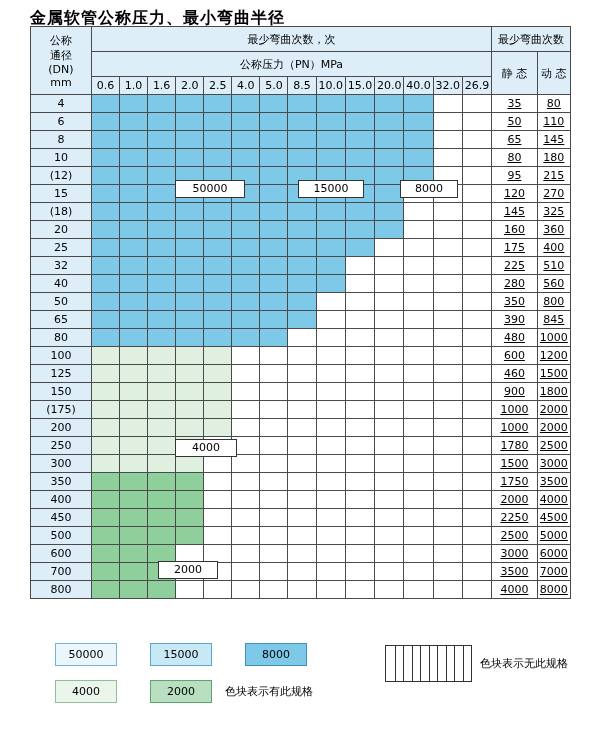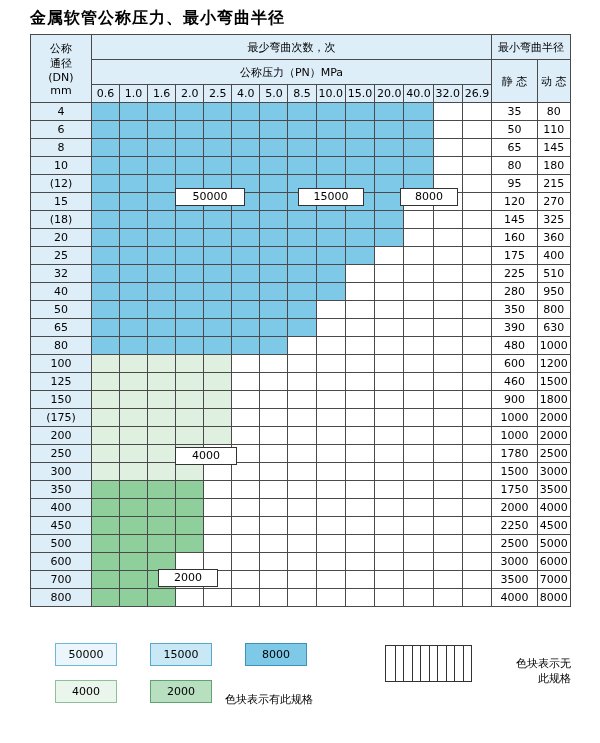--- a/index.html
+++ b/index.html
@@ -11,35 +11,35 @@
     position:relative;
     overflow:hidden;
   }
   #title{
     position:absolute;left:30px;top:8px;
     font-size:16px;font-weight:bold;
     font-family:"DejaVu Serif","Liberation Serif",serif;
     letter-spacing:1px;
   }
   #tablewrap{
-    position:absolute;left:30px;top:34px;
+    position:absolute;left:30px;top:26px;
     width:541px;
   }
   table{border-collapse:collapse;}
   td,th{
     border:1px solid #4a4a4a;
     padding:0;margin:0;
     text-align:center;
     vertical-align:middle;
     font-size:11px;font-weight:normal;
   }
   .hdrblue{background:#ddeef8;}
   .rowlabel{background:#ddeef8;width:66px;height:17px;font-size:11px;}
   .pcell{width:29px;height:17px;}
-  .bend{width:33px;height:17px;background:#ffffff;}
+  .bend{width:33px;height:17px;background:#ffffff;text-decoration:underline;}
   .c-blue{background:#7ec8e8;}
   .c-green-lt{background:#dff0e0;}
   .c-green{background:#8fcf9c;}
   .c-white{background:#ffffff;}
   .tophdr{height:24px;margin-left:28px;}
   
   .tag{
     position:absolute;
     background:#ffffff;
     border:1px solid #333;
@@ -84,21 +84,21 @@
   <table>
     <thead>
       <tr>
         <td class="hdrblue" rowspan="3" style="width:66px;">
           <div>公称</div>
           <div>通径</div>
           <div>(DN)</div>
           <div>mm</div>
         </td>
         <td class="hdrblue tophdr" colspan="14">最少弯曲次数，次</td>
-        <td class="hdrblue tophdr" colspan="2">最小弯曲半径</td>
+        <td class="hdrblue tophdr" colspan="2">最少弯曲次数</td>
       </tr>
       <tr>
         <td class="hdrblue tophdr" colspan="14">公称压力（PN）MPa</td>
         <td class="hdrblue" rowspan="2" style="width:48px;">静 态</td>
         <td class="hdrblue" rowspan="2" style="width:33px;">动 态</td>
       </tr>
       <tr id="pn-row">
           <td class="hdrblue pcell">0.6</td>
           <td class="hdrblue pcell">1.0</td>
           <td class="hdrblue pcell">1.6</td>
@@ -316,21 +316,21 @@
           <td class="pcell c-blue"></td>
           <td class="pcell c-blue"></td>
           <td class="pcell c-blue"></td>
           <td class="pcell c-blue"></td>
           <td class="pcell c-white"></td>
           <td class="pcell c-white"></td>
           <td class="pcell c-white"></td>
           <td class="pcell c-white"></td>
           <td class="pcell c-white"></td>
           <td class="bend">280</td>
-          <td class="bend">950</td>
+          <td class="bend">560</td>
         </tr>
         <tr>
           <td class="rowlabel">50</td>
           <td class="pcell c-blue"></td>
           <td class="pcell c-blue"></td>
           <td class="pcell c-blue"></td>
           <td class="pcell c-blue"></td>
           <td class="pcell c-blue"></td>
           <td class="pcell c-blue"></td>
           <td class="pcell c-blue"></td>
@@ -354,21 +354,21 @@
           <td class="pcell c-blue"></td>
           <td class="pcell c-blue"></td>
           <td class="pcell c-blue"></td>
           <td class="pcell c-white"></td>
           <td class="pcell c-white"></td>
           <td class="pcell c-white"></td>
           <td class="pcell c-white"></td>
           <td class="pcell c-white"></td>
           <td class="pcell c-white"></td>
           <td class="bend">390</td>
-          <td class="bend">630</td>
+          <td class="bend">845</td>
         </tr>
         <tr>
           <td class="rowlabel">80</td>
           <td class="pcell c-blue"></td>
           <td class="pcell c-blue"></td>
           <td class="pcell c-blue"></td>
           <td class="pcell c-blue"></td>
           <td class="pcell c-blue"></td>
           <td class="pcell c-blue"></td>
           <td class="pcell c-blue"></td>
@@ -659,26 +659,26 @@
       <div class="tag" style="left: 128px; top: 535px; width: 58px;">2000</div>
     </div>
 </div>
 
 <div id="legend">
   <div class="lgbox lg-blue-lt" style="left:25px;top:8px;">50000</div>
   <div class="lgbox lg-blue" style="left:120px;top:8px;">15000</div>
   <div class="lgbox lg-blue-d" style="left:215px;top:8px;">8000</div>
   <div class="lgbox lg-green-lt" style="left:25px;top:45px;">4000</div>
   <div class="lgbox lg-green" style="left:120px;top:45px;">2000</div>
-  <div class="lgtext" style="left:195px;top:57px;">色块表示有此规格</div>
+  <div class="lgtext" style="left:195px;top:49px;">色块表示有此规格</div>
   <div id="hatchbox">
       <div class="vl" style="left: 8.5px;"></div>
       <div class="vl" style="left: 17px;"></div>
       <div class="vl" style="left: 25.5px;"></div>
       <div class="vl" style="left: 34px;"></div>
       <div class="vl" style="left: 42.5px;"></div>
       <div class="vl" style="left: 51px;"></div>
       <div class="vl" style="left: 59.5px;"></div>
       <div class="vl" style="left: 68px;"></div>
       <div class="vl" style="left: 76.5px;"></div>
     </div>
-  <div class="lgtext" style="left:476px;top:21px;text-align:right;">色块表示无此规格</div>
+  <div class="lgtext" style="left:450px;top:21px;">色块表示无此规格</div>
 </div>
 
 </body></html>

